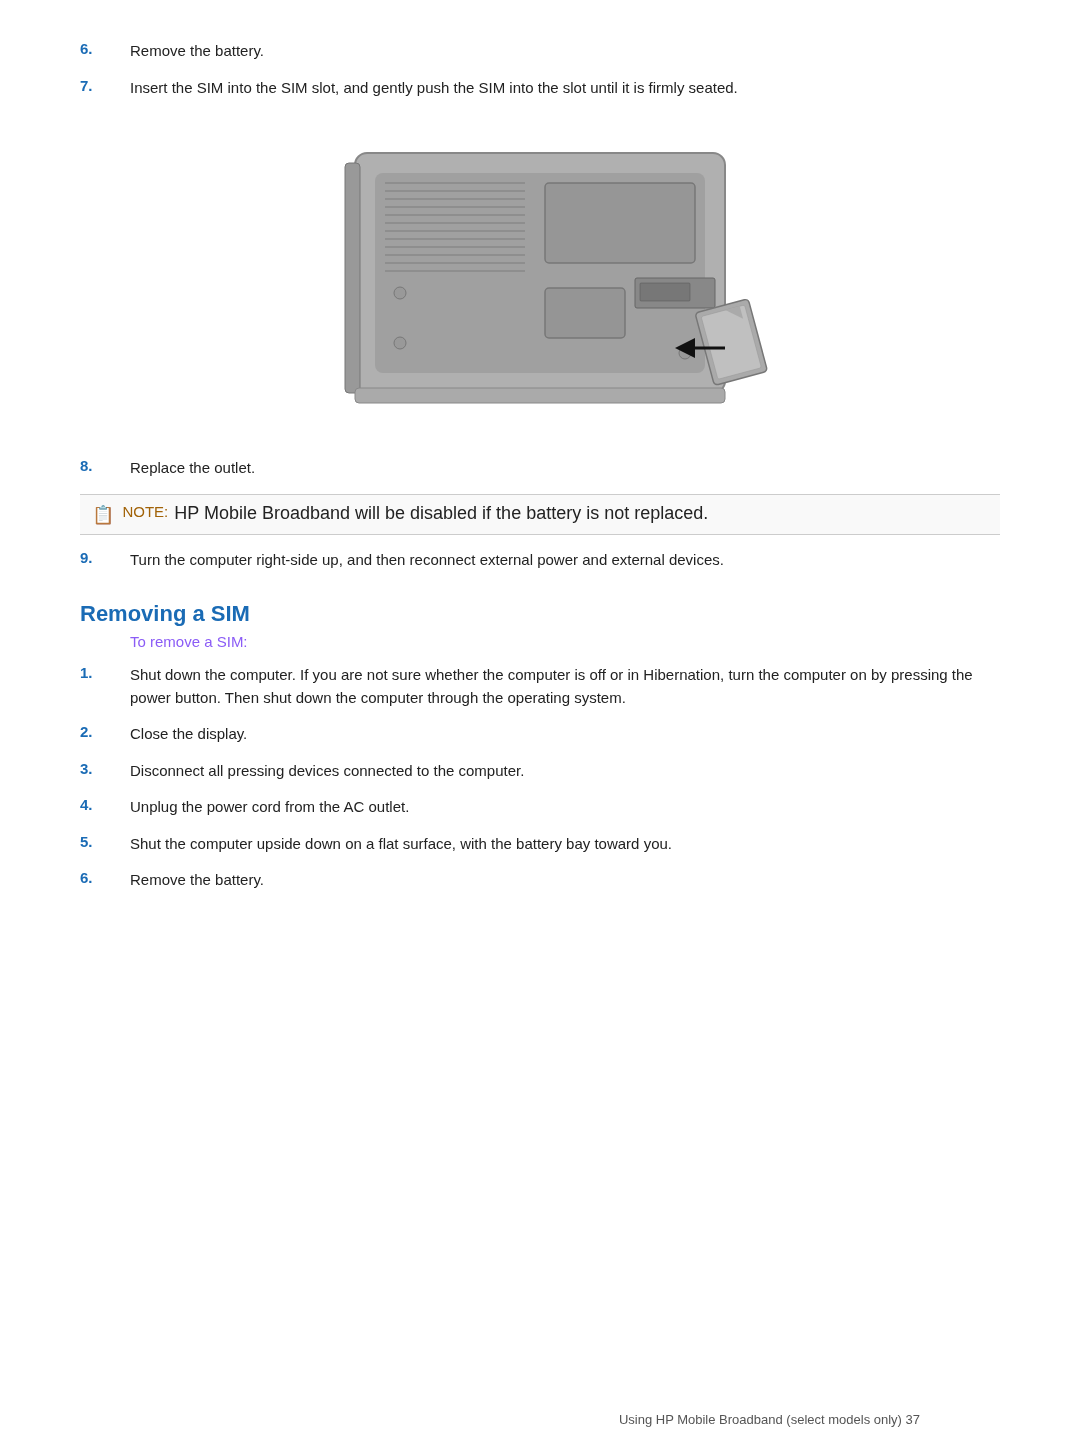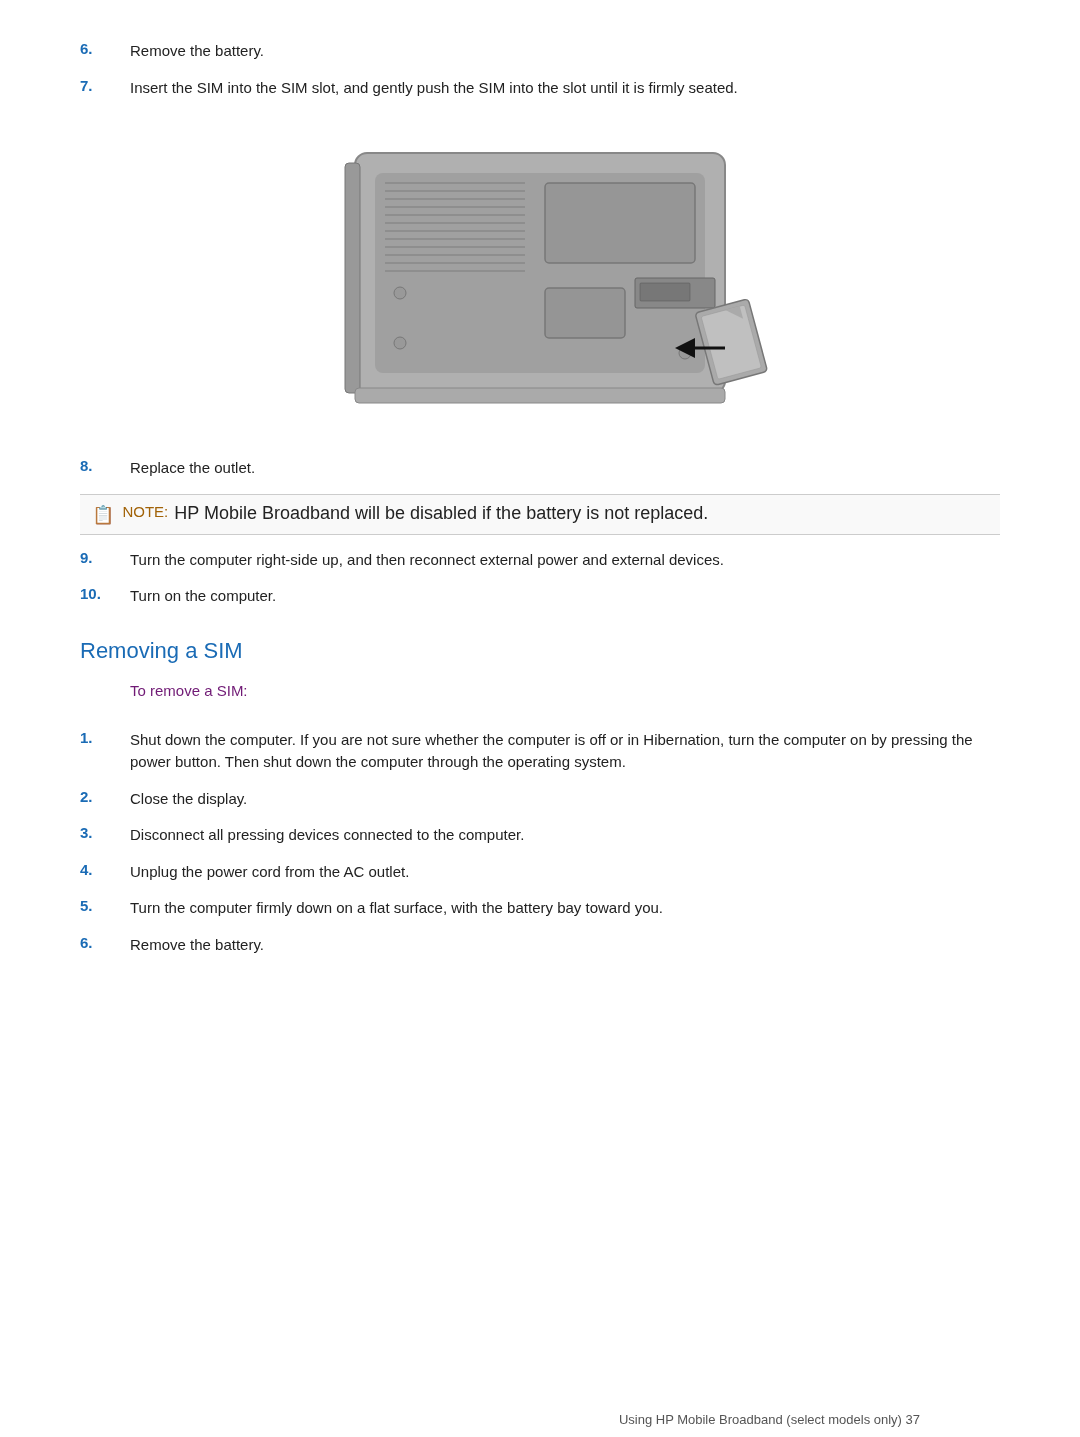--- a/index.html
+++ b/index.html
@@ -60,27 +60,27 @@
       color: #a16207;
       margin-right: 6px;
     }
     .note-text {
       font-size: 18px;
       color: #222;
     }
     .section-heading {
       color: #1a6bb5;
       font-size: 22px;
-      font-weight: normal;
-      margin: 30px 0 18px 0;
+      font-weight: bold;
+      margin: 30px 0 6px 0;
     }
     .intro-text {
       font-size: 15px;
-      color: #701a75;
-      margin-bottom: 30px;
+      color: #8b5cf6;
+      margin-bottom: 14px;
       margin-left: 50px;
     }
     .footer {
       position: absolute;
       bottom: 50px;
       right: 80px;
       font-size: 13px;
       color: #555;
     }
     .page-wrapper {
@@ -166,24 +166,20 @@
     <span class="note-icon">📋</span>
     <span class="note-label">NOTE:</span>
     <span class="note-text">HP Mobile Broadband will be disabled if the battery is not replaced.</span>
   </div>
 
   <ul class="step-list">
     <li class="step-item">
       <span class="step-num">9.</span>
       <span class="step-text">Turn the computer right-side up, and then reconnect external power and external devices.</span>
     </li>
-    <li class="step-item">
-      <span class="step-num">10.</span>
-      <span class="step-text">Turn on the computer.</span>
-    </li>
   </ul>
 
   <h2 class="section-heading">Removing a SIM</h2>
 
   <p class="intro-text">To remove a SIM:</p>
 
   <ul class="step-list">
     <li class="step-item">
       <span class="step-num">1.</span>
       <span class="step-text">Shut down the computer. If you are not sure whether the computer is off or in Hibernation, turn the computer on by pressing the power button. Then shut down the computer through the operating system.</span>
@@ -195,21 +191,21 @@
     <li class="step-item">
       <span class="step-num">3.</span>
       <span class="step-text">Disconnect all pressing devices connected to the computer.</span>
     </li>
     <li class="step-item">
       <span class="step-num">4.</span>
       <span class="step-text">Unplug the power cord from the AC outlet.</span>
     </li>
     <li class="step-item">
       <span class="step-num">5.</span>
-      <span class="step-text">Turn the computer firmly down on a flat surface, with the battery bay toward you.</span>
+      <span class="step-text">Shut the computer upside down on a flat surface, with the battery bay toward you.</span>
     </li>
     <li class="step-item">
       <span class="step-num">6.</span>
       <span class="step-text">Remove the battery.</span>
     </li>
   </ul>
 
   <div class="footer">
     <span>Using HP Mobile Broadband (select models only)    37</span>
   </div>

